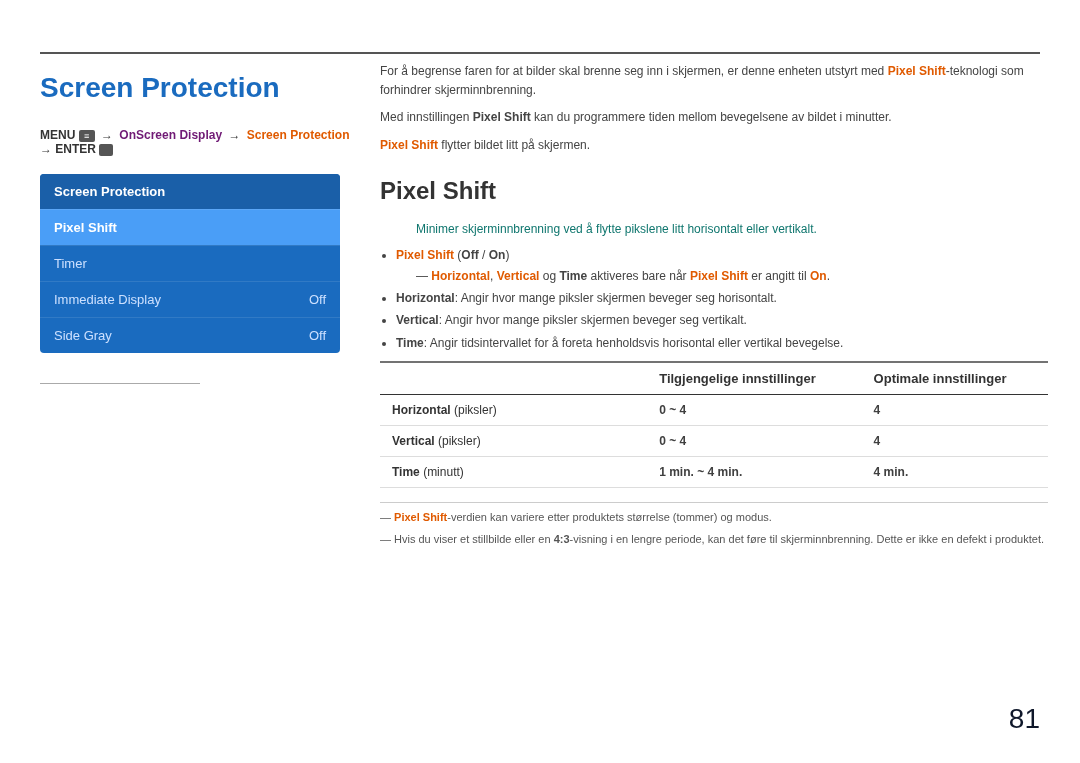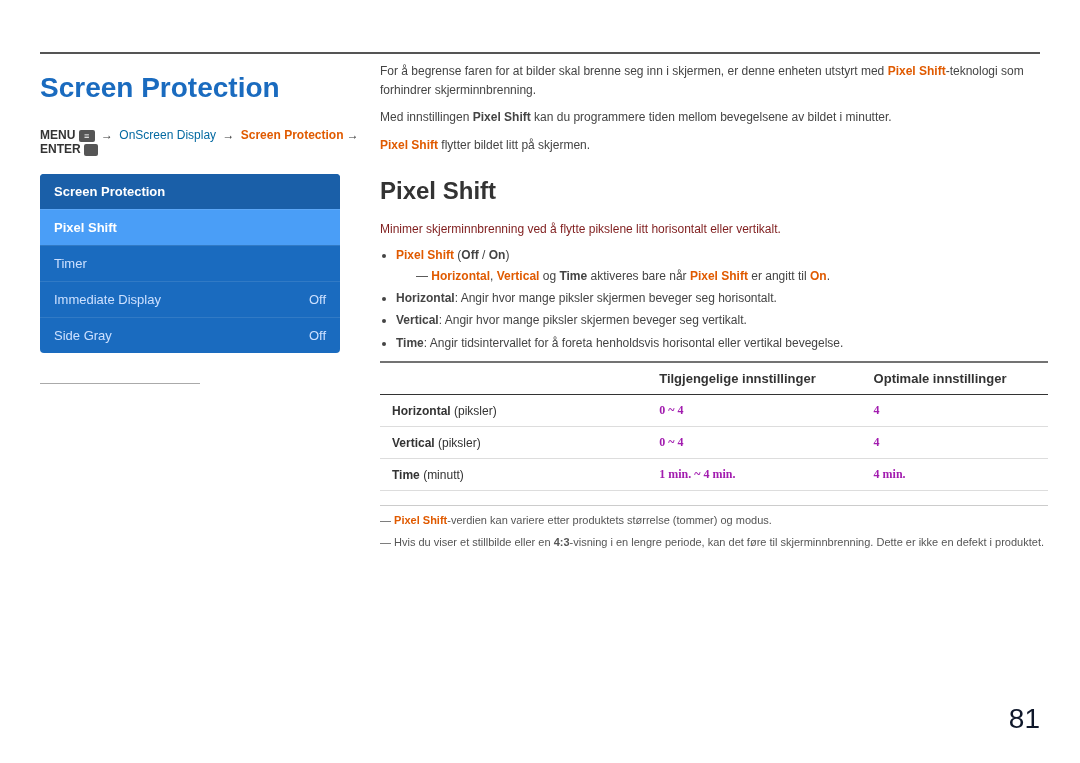--- a/index.html
+++ b/index.html
@@ -121,23 +121,24 @@
     .section-title {
       font-size: 24px;
       font-weight: bold;
       color: #333;
       margin-top: 22px;
       margin-bottom: 14px;
     }
 
     .body-text {
       font-size: 12px;
-      color: #7f1d1d;
+      color: #0f766e;
       line-height: 1.7;
       margin-bottom: 6px;
+      margin-left: 36px;
     }
 
     .bullet-list {
       margin-left: 16px;
       margin-bottom: 8px;
     }
 
     .bullet-item {
       font-size: 12px;
       color: #444;
@@ -199,21 +200,21 @@
     .data-table tbody tr {
       border-bottom: 1px solid #ddd;
     }
 
     .data-table tbody td {
       padding: 8px 12px;
       color: #333;
       font-size: 12px;
     }
 
-    .data-table tbody td .orange { color: #a21caf; font-weight: bold; font-family: Liberation Serif, serif; }
+    .data-table tbody td .orange { color: #404040; font-weight: bold; }
     .data-table tbody td .bold { font-weight: bold; }
 
     .table-footnote-line {
       width: 100%;
       height: 1px;
       background: #ccc;
       margin-top: 14px;
       margin-bottom: 6px;
     }
 
@@ -246,21 +247,21 @@
 <body>
 
 <div class="top-line"></div>
 
 <div class="left-panel">
   <h1 class="page-title">Screen Protection</h1>
 
   <div class="breadcrumb">
     <span>MENU <span style="display:inline-block;width:16px;height:12px;background:#555;border-radius:2px;vertical-align:middle;font-size:9px;color:#fff;text-align:center;line-height:12px;">≡</span></span>
     <span class="arrow"> → </span>
-    <span class="highlight" style="color:#0369a1;font-weight:normal;">OnScreen Display</span>
+    <span class="highlight" style="color:#701a75;font-weight:bold;">OnScreen Display</span>
     <span class="arrow"> → </span>
     <span class="orange" style="color:#e05a00;font-weight:bold;">Screen Protection</span>
     <span> → ENTER <span style="display:inline-block;width:14px;height:12px;background:#555;border-radius:2px;vertical-align:middle;"></span></span>
   </div>
 
   <div class="menu-box">
     <div class="menu-header">Screen Protection</div>
     <div class="menu-item active">
       <span class="label">Pixel Shift</span>
     </div>

